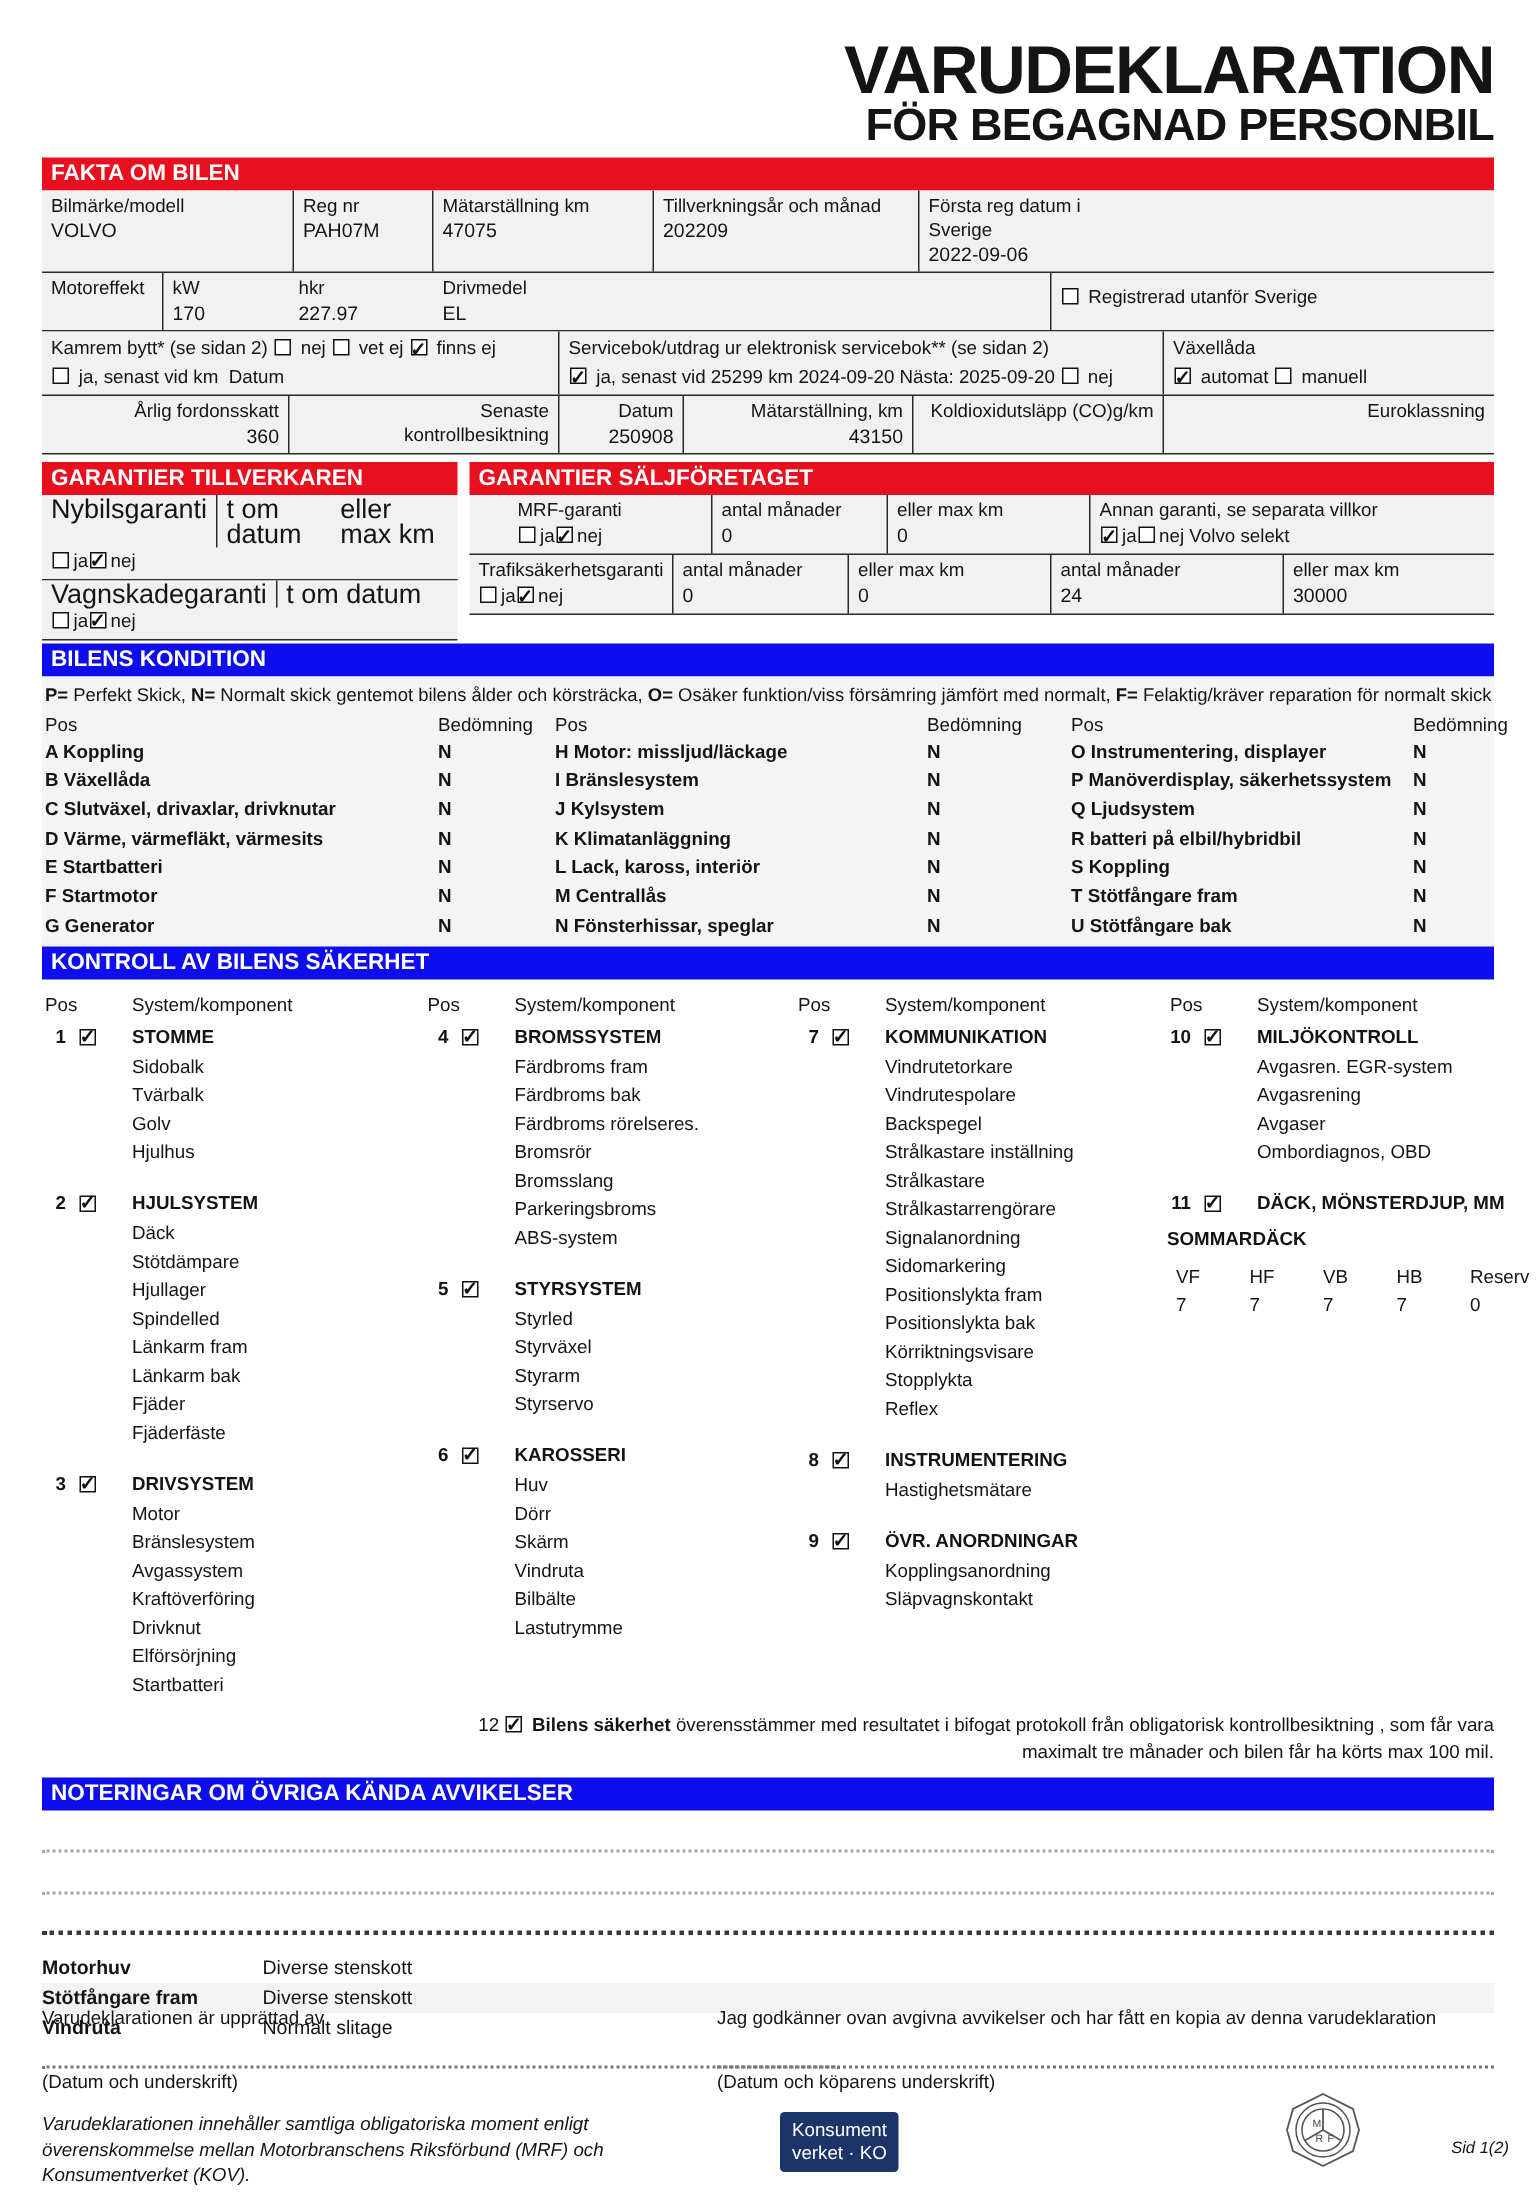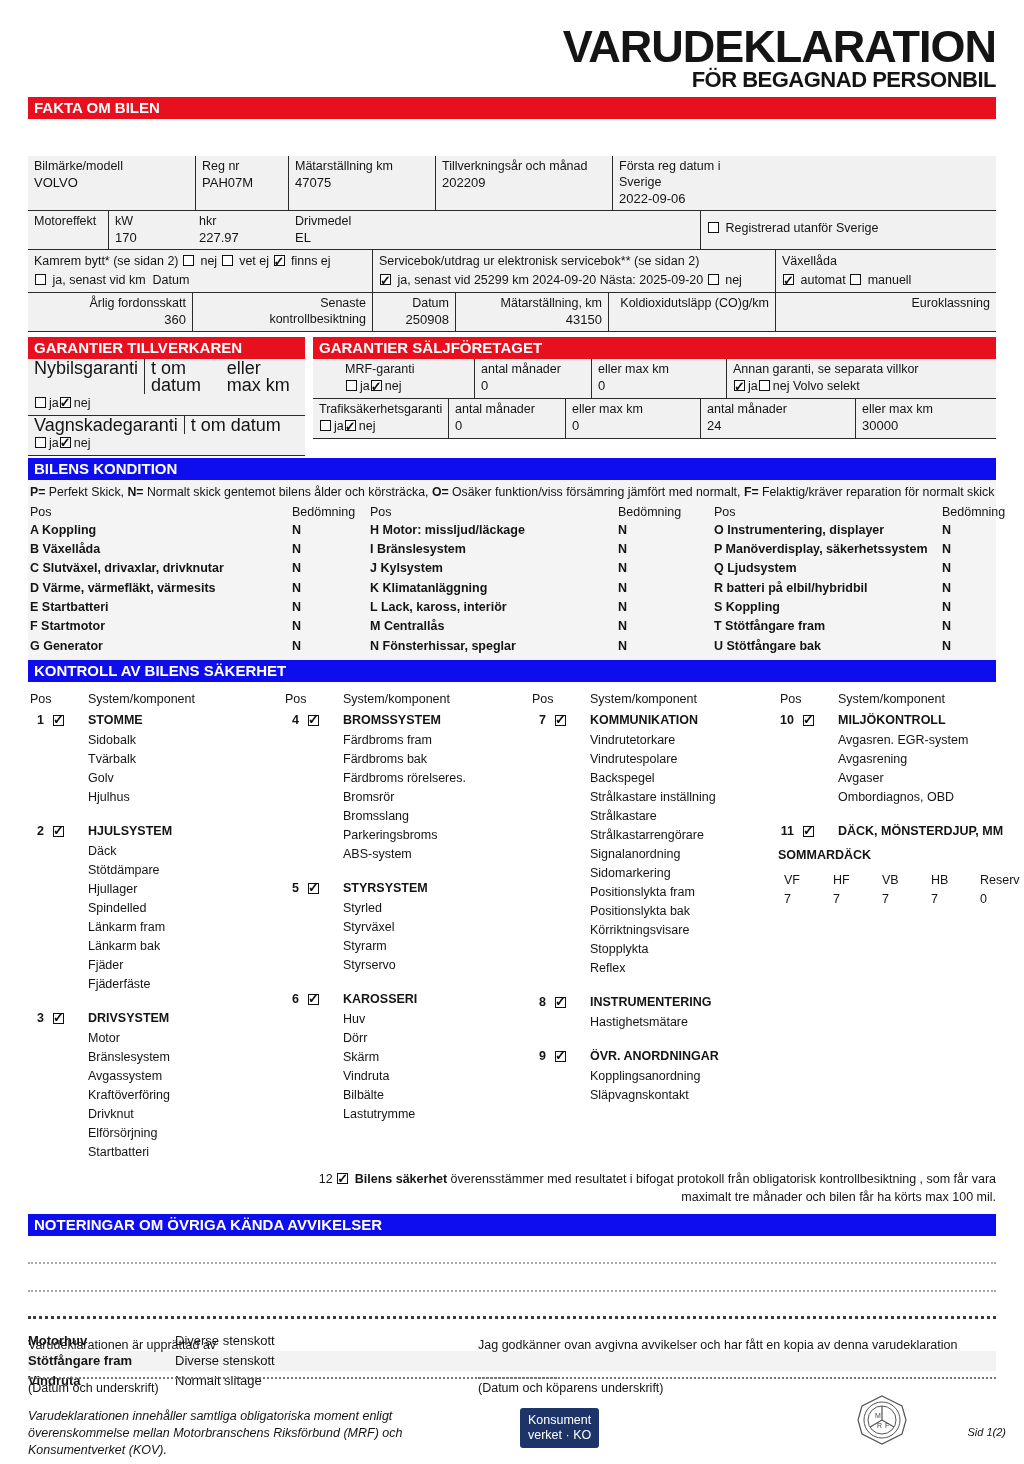--- a/index.html
+++ b/index.html
@@ -3,35 +3,35 @@
 <meta charset="utf-8">
 <style>
   * { margin:0; padding:0; box-sizing:border-box; }
   html,body { width:1024px; background:#fff; }
   body { width:1024px; height:1464px; font-family:"Liberation Sans", sans-serif; color:#141414; position:relative; overflow:hidden; }
   .page { padding:0 28px; }
 
   
   .titlebox { text-align:right; padding:26px 28px 6px 0; }
   .title1 { font-size:45px; font-weight:bold; letter-spacing:-1px; line-height:0.95; }
-  .title2 { font-size:22px; font-weight:bold; letter-spacing:-0.5px; line-height:1.0; }
+  .title2 { font-size:30px; font-weight:bold; letter-spacing:-0.5px; line-height:1.0; }
 
   
   .bar { height:22px; color:#fff; font-weight:bold; font-size:15px; padding:2px 6px; }
   .red  { background:var(--red,#e8101e); }
   .blue { background:var(--blue,#0d0dee); }
 
   
   .fg { display:grid; background:#f1f1f1; border-bottom:1px solid #2a2a2a; }
   .c { padding:2px 6px; position:relative; }
   .lbl { font-size:12.5px; line-height:16px; }
   .val { font-size:13px; line-height:18px; min-height:18px; }
   .bl { border-left:1px solid #2a2a2a; }
 
-  .r1 { grid-template-columns:167px 93px 147px 177px 125px 1fr;margin-top:37px; }
+  .r1 { grid-template-columns:167px 93px 147px 177px 125px 1fr; }
   .r2 { grid-template-columns:80px 85px 96px 411px 1fr; }
   .r3 { grid-template-columns:344px 403px 1fr; }
   .r4 { grid-template-columns:164px 180px 83px 153px 167px 1fr;text-align:right; }
   .line { font-size:12.5px; line-height:19px; white-space:nowrap; }
 
   
   .cb { display:inline-block; width:11px; height:11px; border:1.6px solid #111; background:#fff; position:relative; vertical-align:-1px; margin:0 3px 0 1px; }
   .cb.checked::after { content:"✓"; position:absolute; left:-1px; top:-4px; font-size:13px; font-weight:bold; color:#111; }
 
   

